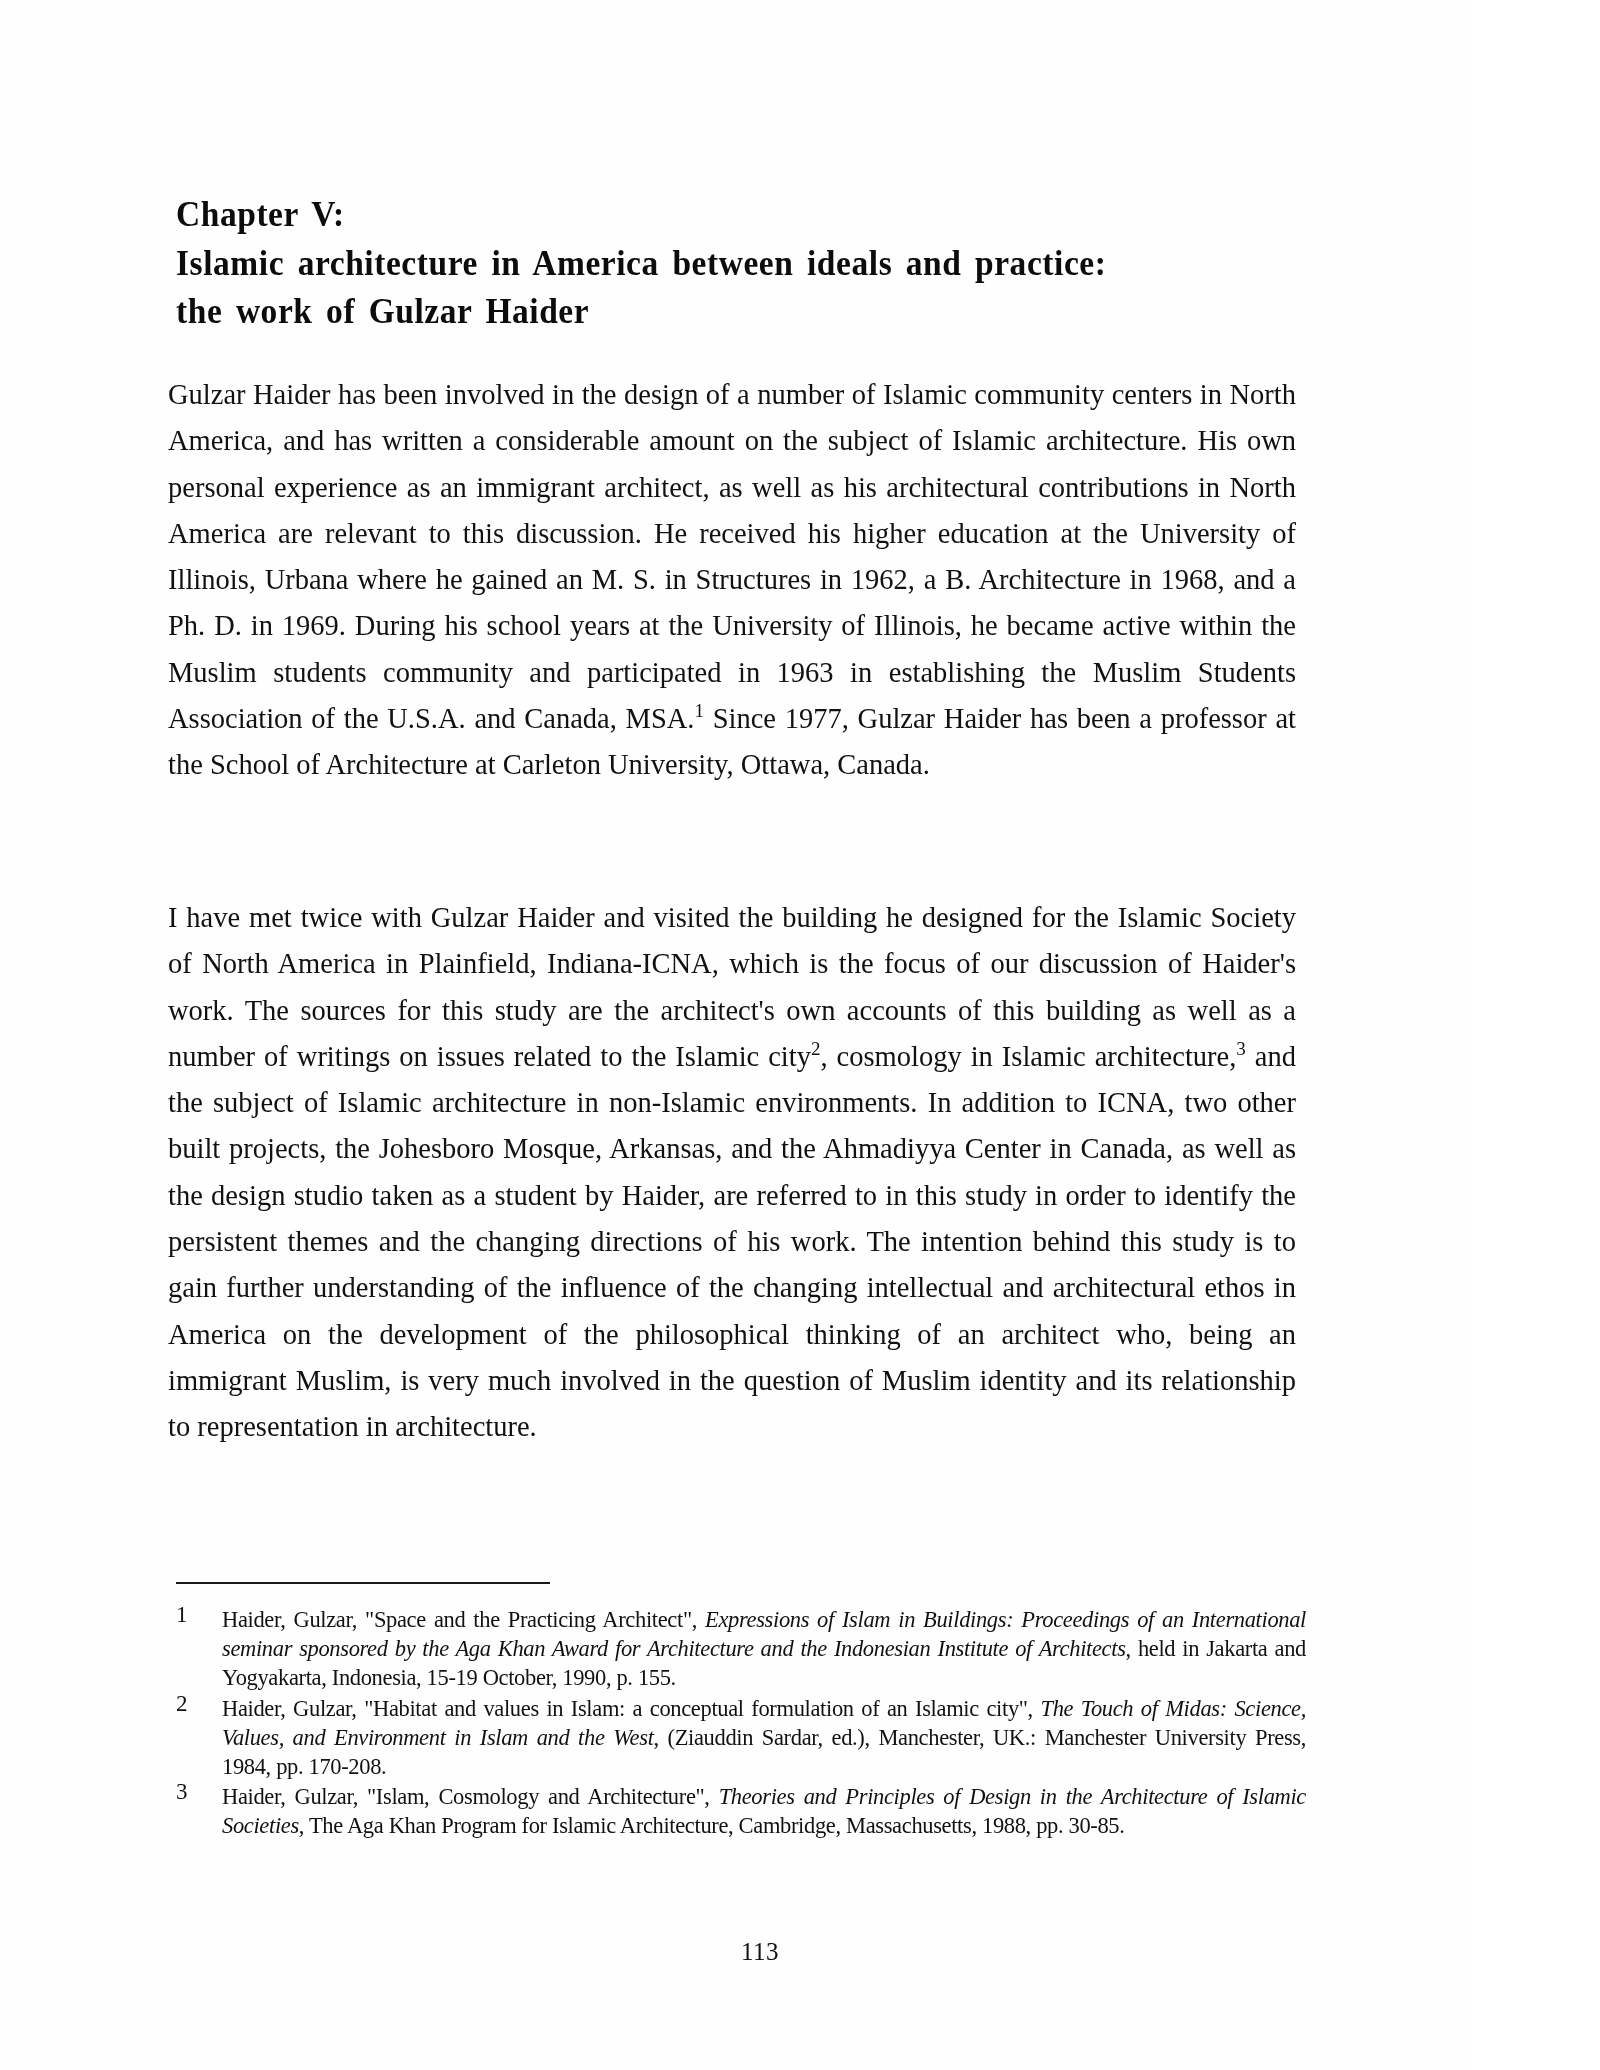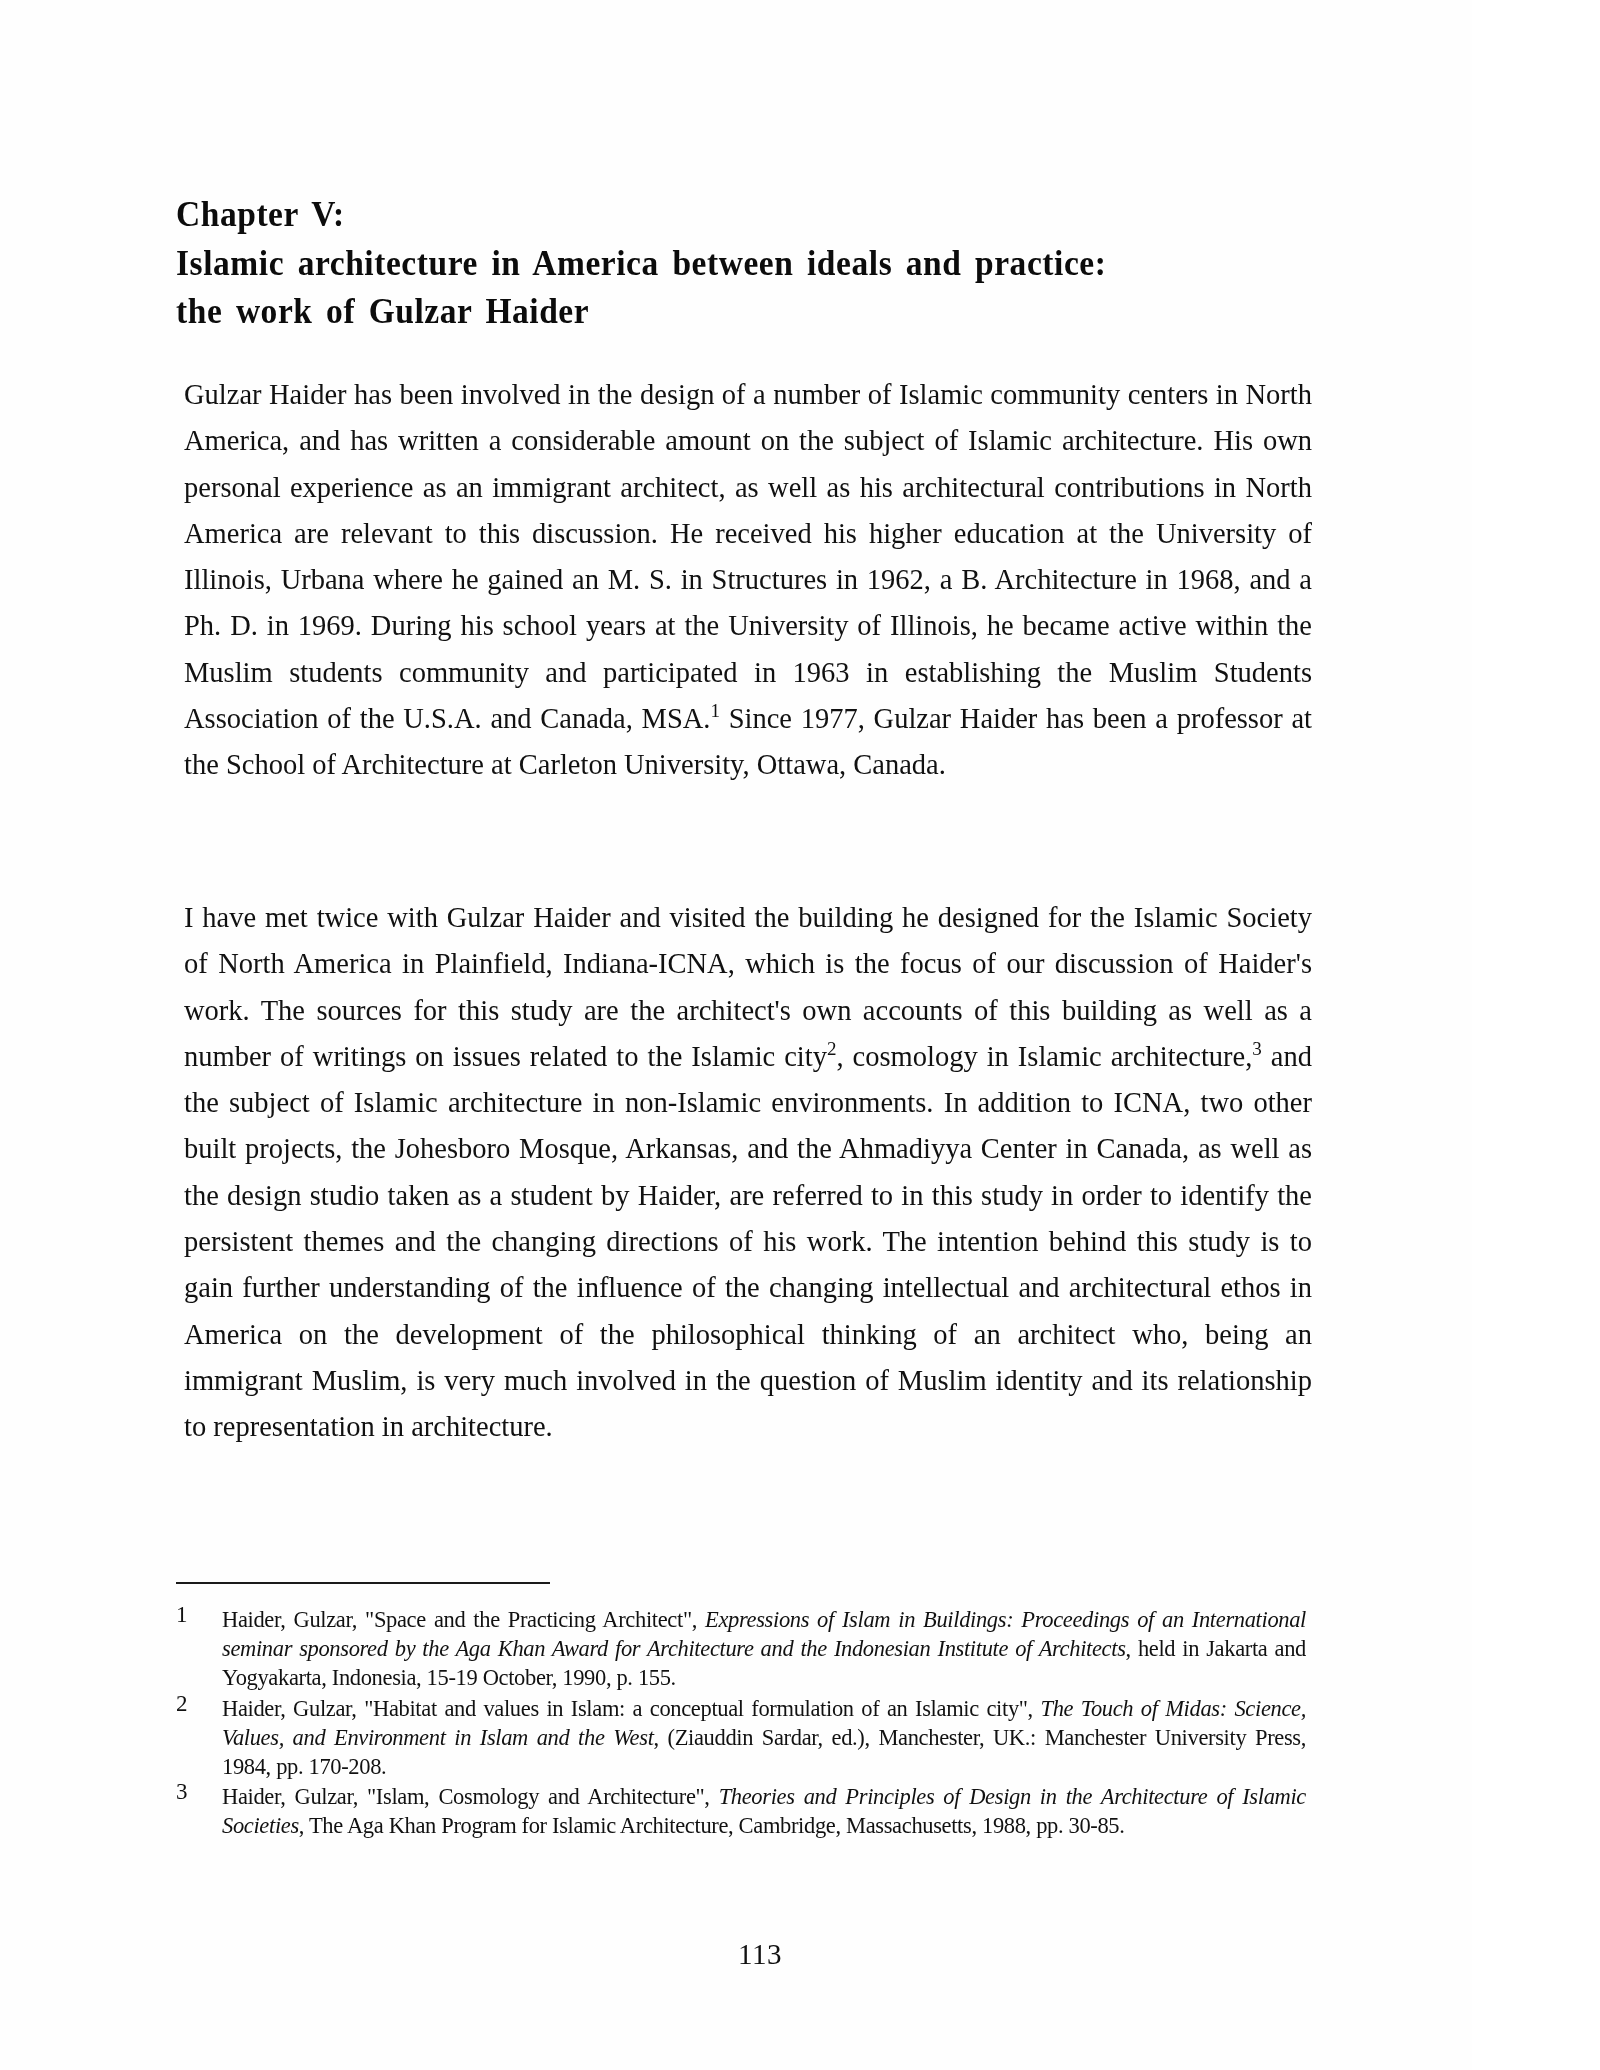--- a/index.html
+++ b/index.html
@@ -34,21 +34,21 @@
       letter-spacing: 0.6px;
       word-spacing: 5px;
       color: #0c0c0c;
       transform: scaleX(0.93);
       transform-origin: left top;
     }
     .chapter-heading span { display: block; white-space: nowrap; }
 
     .para {
       position: absolute;
-      left: 184px;
+      left: 168px;
       width: 1128px;
       margin: 0;
       font-size: 28.5px;
       line-height: 46.3px;
       text-align: justify;
       text-align-last: left;
       color: #111111;
     }
     .para-1 { top: 372px; }
     .para-2 { top: 895px; }
@@ -93,21 +93,21 @@
       top: -5px;
       font-size: 23px;
     }
     .footnote em { }
     .page-number {
       position: absolute;
       left: 0;
       width: 1520px;
       top: 1938px;
       text-align: center;
-      font-size: 29px;
+      font-size: 25px;
       letter-spacing: 0.5px;
     }
   </style>
 </head>
 <body>
 
 <div class="page">
 
   <h1 class="chapter-heading">
     <span>Chapter V:</span>

